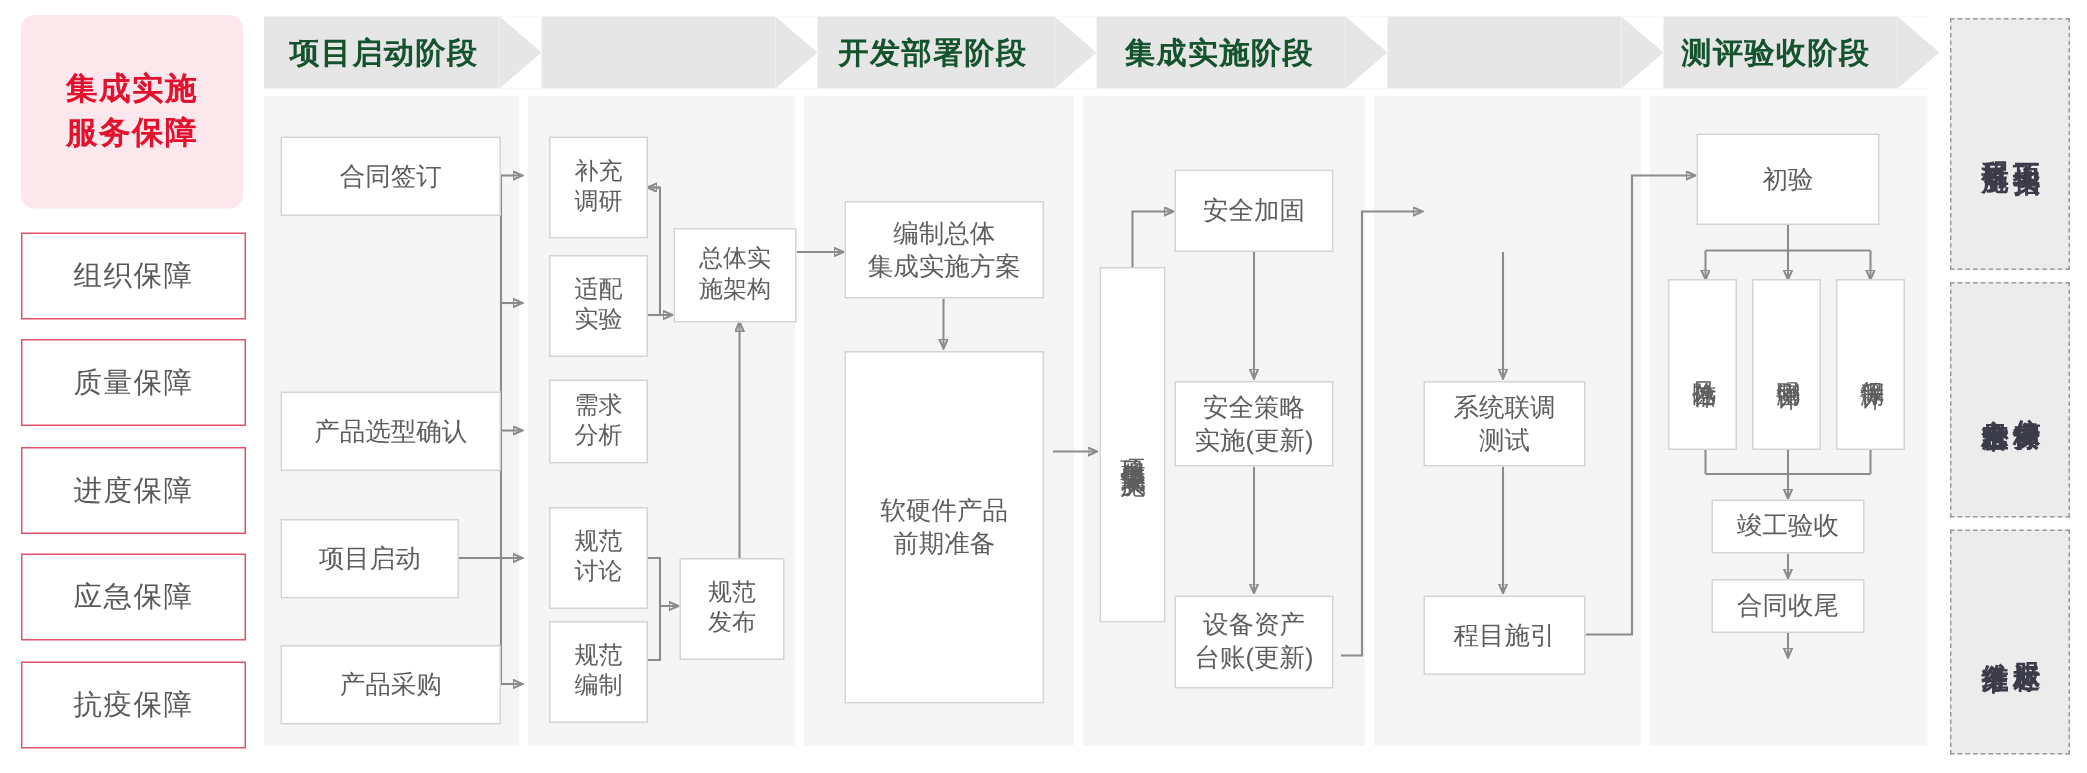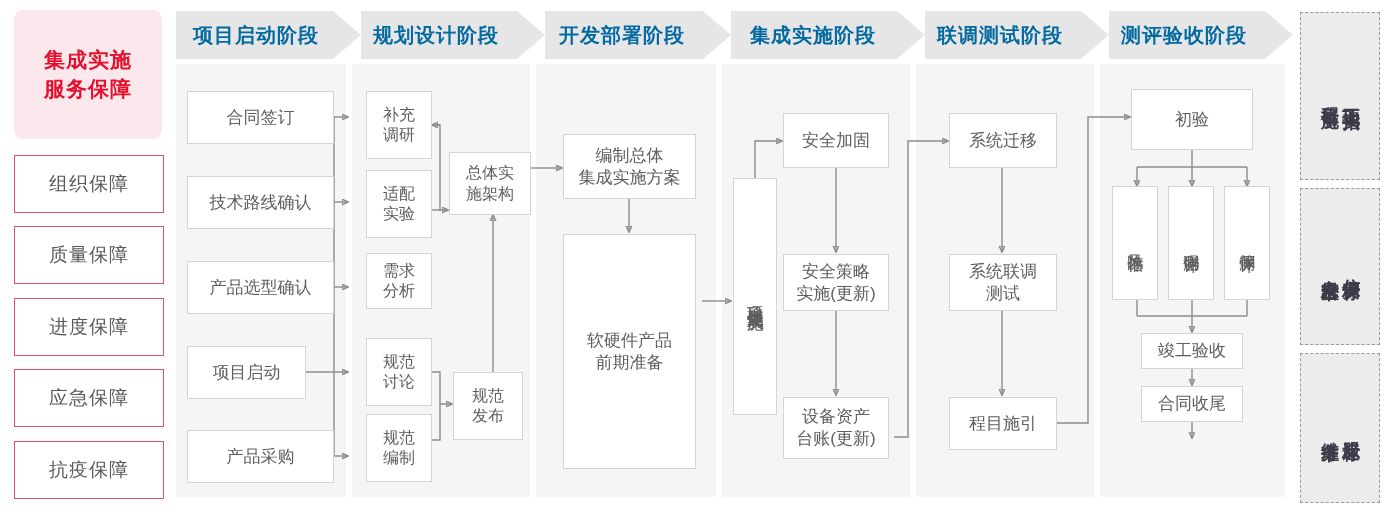--- a/index.html
+++ b/index.html
@@ -24,21 +24,21 @@
   
   .stage-band{position:absolute;left:176px;top:11px;width:1109px;height:48px;background:#e6e6e6;}
   .stage-chev{position:absolute;top:11px;width:28px;height:48px;background:#ffffff;}
   .stage-chev::before{
     content:"";position:absolute;left:0;top:0;width:100%;height:100%;
     background:#e6e6e6;
     clip-path:polygon(0 0, 100% 50%, 0 100%, 0 100%, 0 0);
   }
   .stage-title{
     position:absolute;top:11px;height:48px;display:flex;align-items:center;justify-content:center;
-    color:#0369a1;font-weight:bold;font-size:20px;letter-spacing:1px;pointer-events:none;
+    color:#14532d;font-weight:bold;font-size:20px;letter-spacing:1px;pointer-events:none;
   }
 
   
   .col-well{position:absolute;top:64px;height:433px;background:#f5f5f5;}
 
   
   .node{
     position:absolute;background:#ffffff;border:1px solid #d4d4d4;
     display:flex;align-items:center;justify-content:center;text-align:center;
     color:#5e5e5e;font-size:17px;line-height:1.28;box-sizing:border-box;
@@ -98,24 +98,22 @@
 
   <div class="stage-band"></div>
   <div class="stage-chev" style="left:333px"></div>
   <div class="stage-chev" style="left:517px"></div>
   <div class="stage-chev" style="left:703px"></div>
   <div class="stage-chev" style="left:897px"></div>
   <div class="stage-chev" style="left:1081px"></div>
   <div class="stage-chev" style="left:1265px"></div>
 
   <div class="stage-title" style="left:176px;width:160px">项目启动阶段</div>
-  <div class="stage-title" style="left:356px;width:160px">规划设计阶段</div>
   <div class="stage-title" style="left:542px;width:160px">开发部署阶段</div>
   <div class="stage-title" style="left:730px;width:166px">集成实施阶段</div>
-  <div class="stage-title" style="left:920px;width:160px">联调测试阶段</div>
   <div class="stage-title" style="left:1104px;width:160px">测评验收阶段</div>
 
   <svg class="wires">
     <defs>
       <marker id="ah" markerWidth="7" markerHeight="7" refX="6" refY="3.2" orient="auto" markerUnits="userSpaceOnUse">
         <path d="M0,0.4 L6.4,3.2 L0,6 z" fill="#8c8c8c" stroke="none"></path>
       </marker>
     </defs>
 
     <line x1="334" y1="117" x2="334" y2="456"></line>
@@ -166,23 +164,20 @@
     <line x1="1137" y1="316" x2="1247" y2="316"></line>
     <line x1="1192" y1="300" x2="1192" y2="332" marker-end="url(#ah)"></line>
 
     <line x1="1192" y1="369" x2="1192" y2="385" marker-end="url(#ah)"></line>
     <line x1="1192" y1="422" x2="1192" y2="438" marker-end="url(#ah)"></line>
   </svg>
 
   <div class="node" style="left:187px;top:91px;width:147px;height:53px">
     <span>合同签订</span>
   </div>
-  <div class="node" style="left:187px;top:176px;width:147px;height:53px">
-    <span>技术路线确认</span>
-  </div>
   <div class="node" style="left:187px;top:261px;width:147px;height:53px">
     <span>产品选型确认</span>
   </div>
   <div class="node" style="left:187px;top:346px;width:119px;height:53px">
     <span>项目启动</span>
   </div>
   <div class="node" style="left:187px;top:430px;width:147px;height:53px">
     <span>产品采购</span>
   </div>
 
@@ -221,23 +216,20 @@
   <div class="node" style="left:783px;top:113px;width:106px;height:55px">
     <span>安全加固</span>
   </div>
   <div class="node" style="left:783px;top:254px;width:106px;height:57px">
     <span>安全策略<br>实施(更新)</span>
   </div>
   <div class="node" style="left:783px;top:397px;width:106px;height:62px">
     <span>设备资产<br>台账(更新)</span>
   </div>
 
-  <div class="node" style="left:949px;top:113px;width:108px;height:55px">
-    <span>系统迁移</span>
-  </div>
   <div class="node" style="left:949px;top:254px;width:108px;height:57px">
     <span>系统联调<br>测试</span>
   </div>
   <div class="node" style="left:949px;top:397px;width:108px;height:53px">
     <span>程目施引</span>
   </div>
 
   <div class="node" style="left:1131px;top:89px;width:122px;height:61px">
     <span>初验</span>
   </div>

